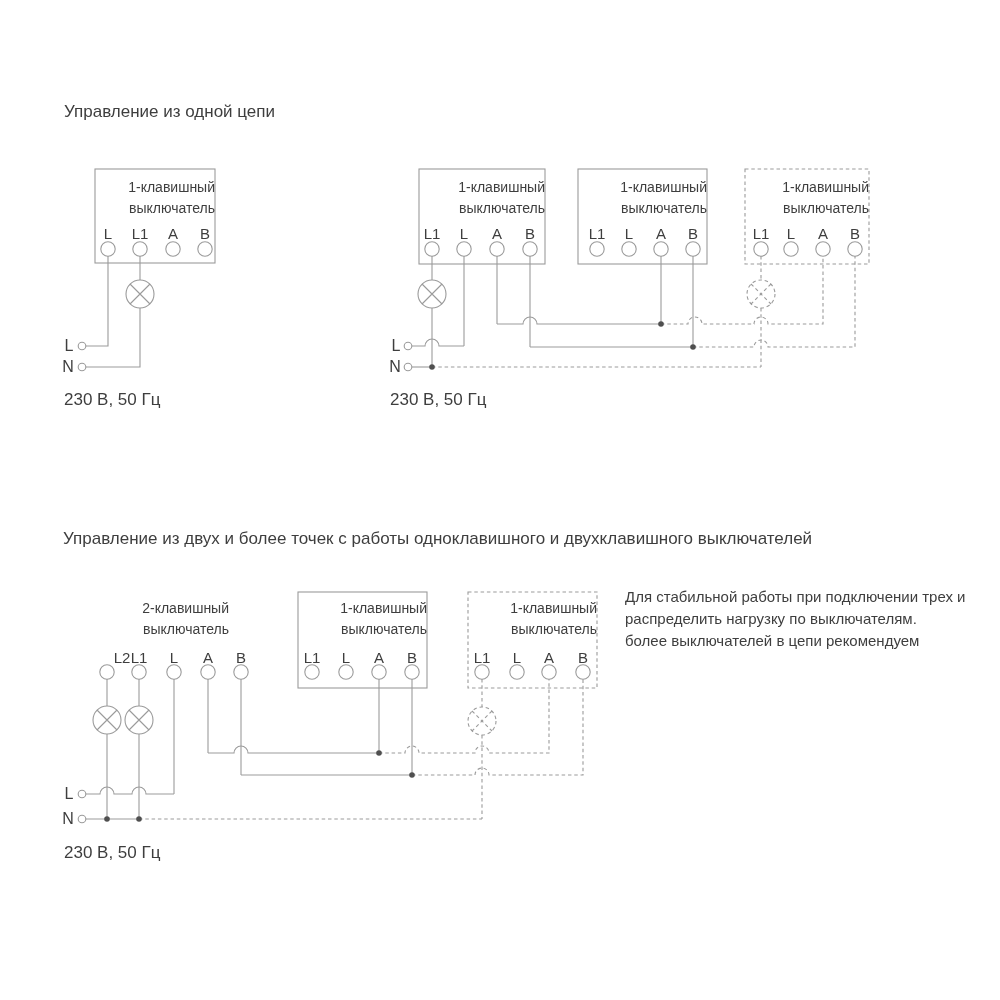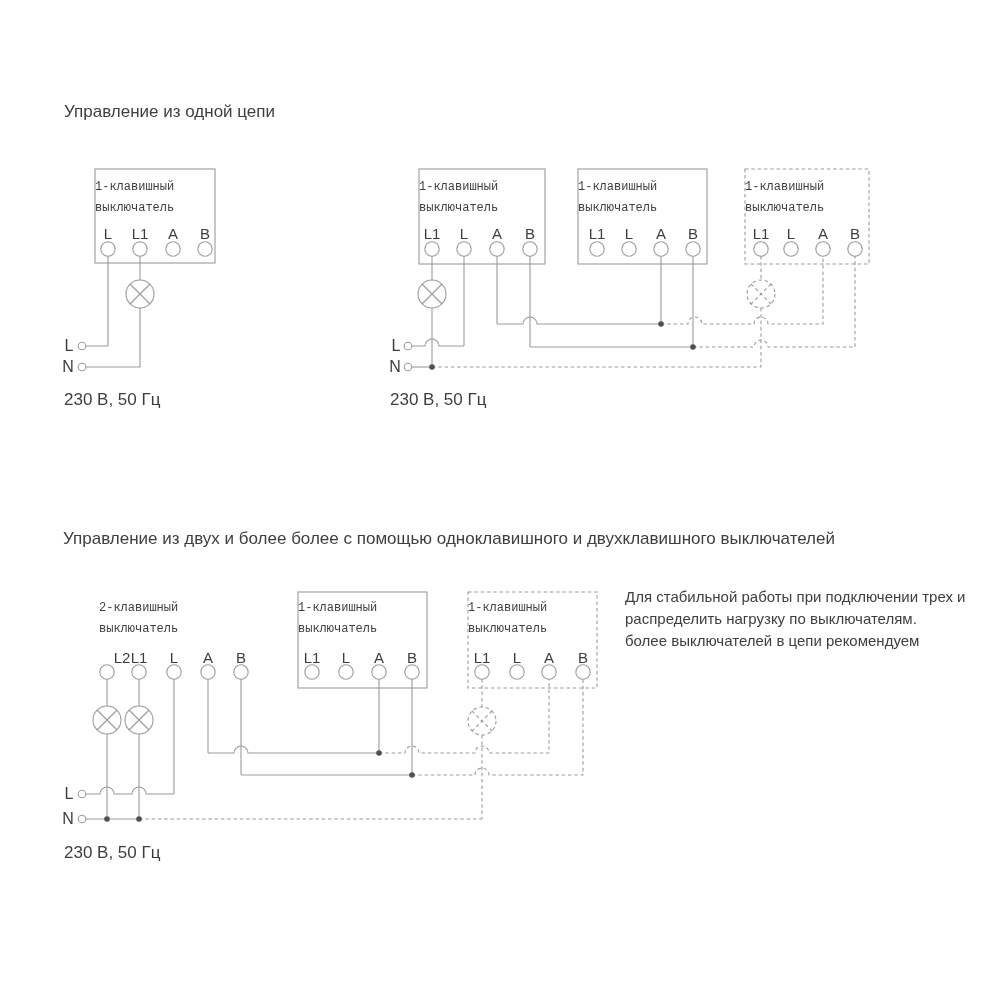--- a/index.html
+++ b/index.html
@@ -5,21 +5,21 @@
   html,body{margin:0;padding:0;background:#fff;}
   .canvas{position:relative;width:1000px;height:1000px;background:#ffffff;overflow:hidden;
           font-family:"Liberation Sans",sans-serif;color:#3e3e3e;}
   svg.wires{position:absolute;left:0;top:0;}
   .wire{stroke:#9b9b9b;stroke-width:1.1;fill:none;}
   .dash{stroke-dasharray:3.5 2.8;}
   .tc{fill:#ffffff;stroke:#9b9b9b;stroke-width:1.1;}
   .dot{fill:#4f4f4f;stroke:none;}
   .lbl{position:absolute;color:#3e3e3e;}
   .title{font-size:17px;line-height:24px;white-space:nowrap;}
-  .boxlabel{font-size:12px;line-height:21px;text-align:left;font-family:Liberation Mono, monospace;}
+  .boxlabel{font-size:14px;line-height:21px;text-align:right;}
   .term{font-size:15px;line-height:20px;width:36px;text-align:center;}
   .ln{font-size:16px;line-height:20px;width:22px;text-align:center;}
   .volt{font-size:17px;line-height:22px;white-space:nowrap;}
   .note{font-size:15px;line-height:22px;}
 </style>
 </head>
 <body>
 
 <div class="canvas">
 
@@ -204,21 +204,21 @@
   <div class="lbl term" style="left:643px;top:224px">A</div>
   <div class="lbl term" style="left:675px;top:224px">B</div>
   <div class="lbl term" style="left:743px;top:224px">L1</div>
   <div class="lbl term" style="left:773px;top:224px">L</div>
   <div class="lbl term" style="left:805px;top:224px">A</div>
   <div class="lbl term" style="left:837px;top:224px">B</div>
   <div class="lbl ln" style="left:385px;top:336px">L</div>
   <div class="lbl ln" style="left:384px;top:357px">N</div>
   <div class="lbl volt" style="left:390px;top:389px">230 В, 50 Гц</div>
 
-  <div class="lbl title" style="left:63px;top:527px">Управление из двух и более более с помощью одноклавишного и двухклавишного выключателей</div>
+  <div class="lbl title" style="left:63px;top:527px">Управление из двух и более точек с работы одноклавишного и двухклавишного выключателей</div>
   <div class="lbl boxlabel" style="left:99px;top:598px;width:130px">
     <div>2-клавишный</div>
     <div>выключатель</div>
   </div>
   <div class="lbl boxlabel" style="left:298px;top:598px;width:129px">
     <div>1-клавишный</div>
     <div>выключатель</div>
   </div>
   <div class="lbl boxlabel" style="left:468px;top:598px;width:129px">
     <div>1-клавишный</div>

